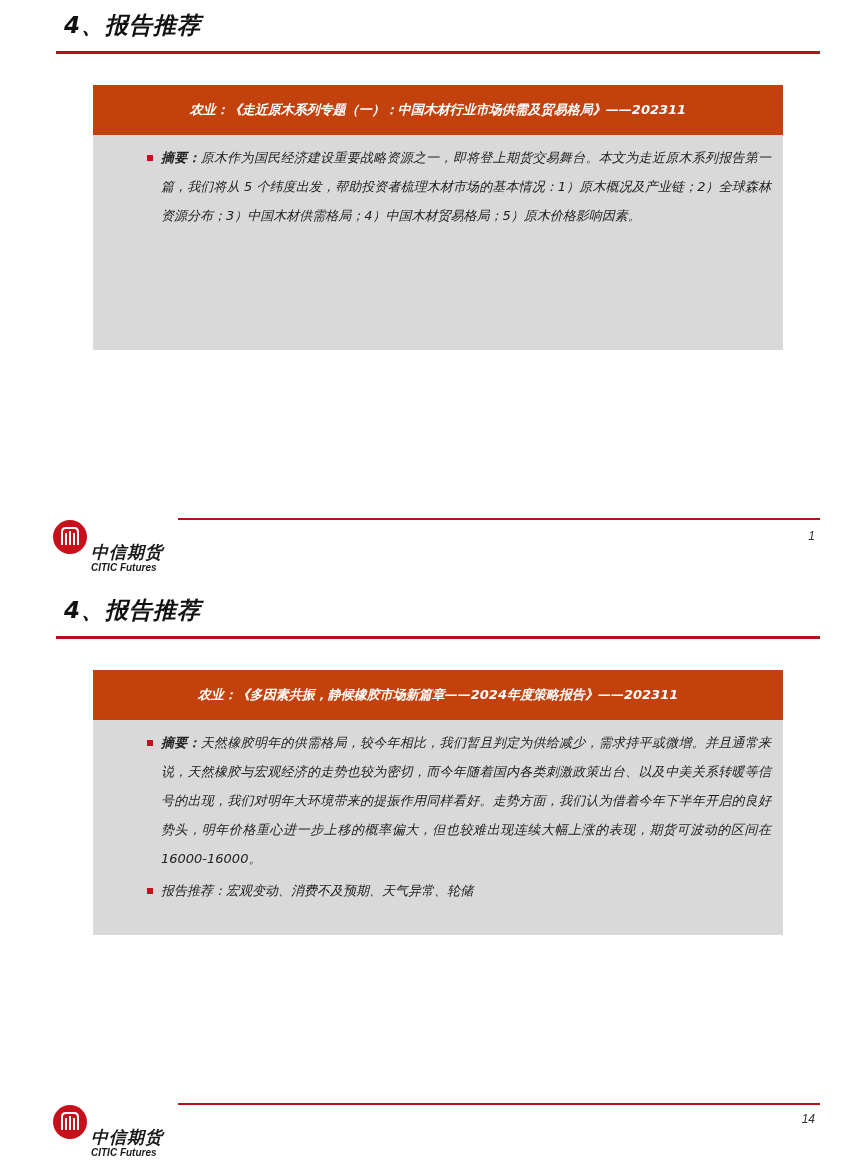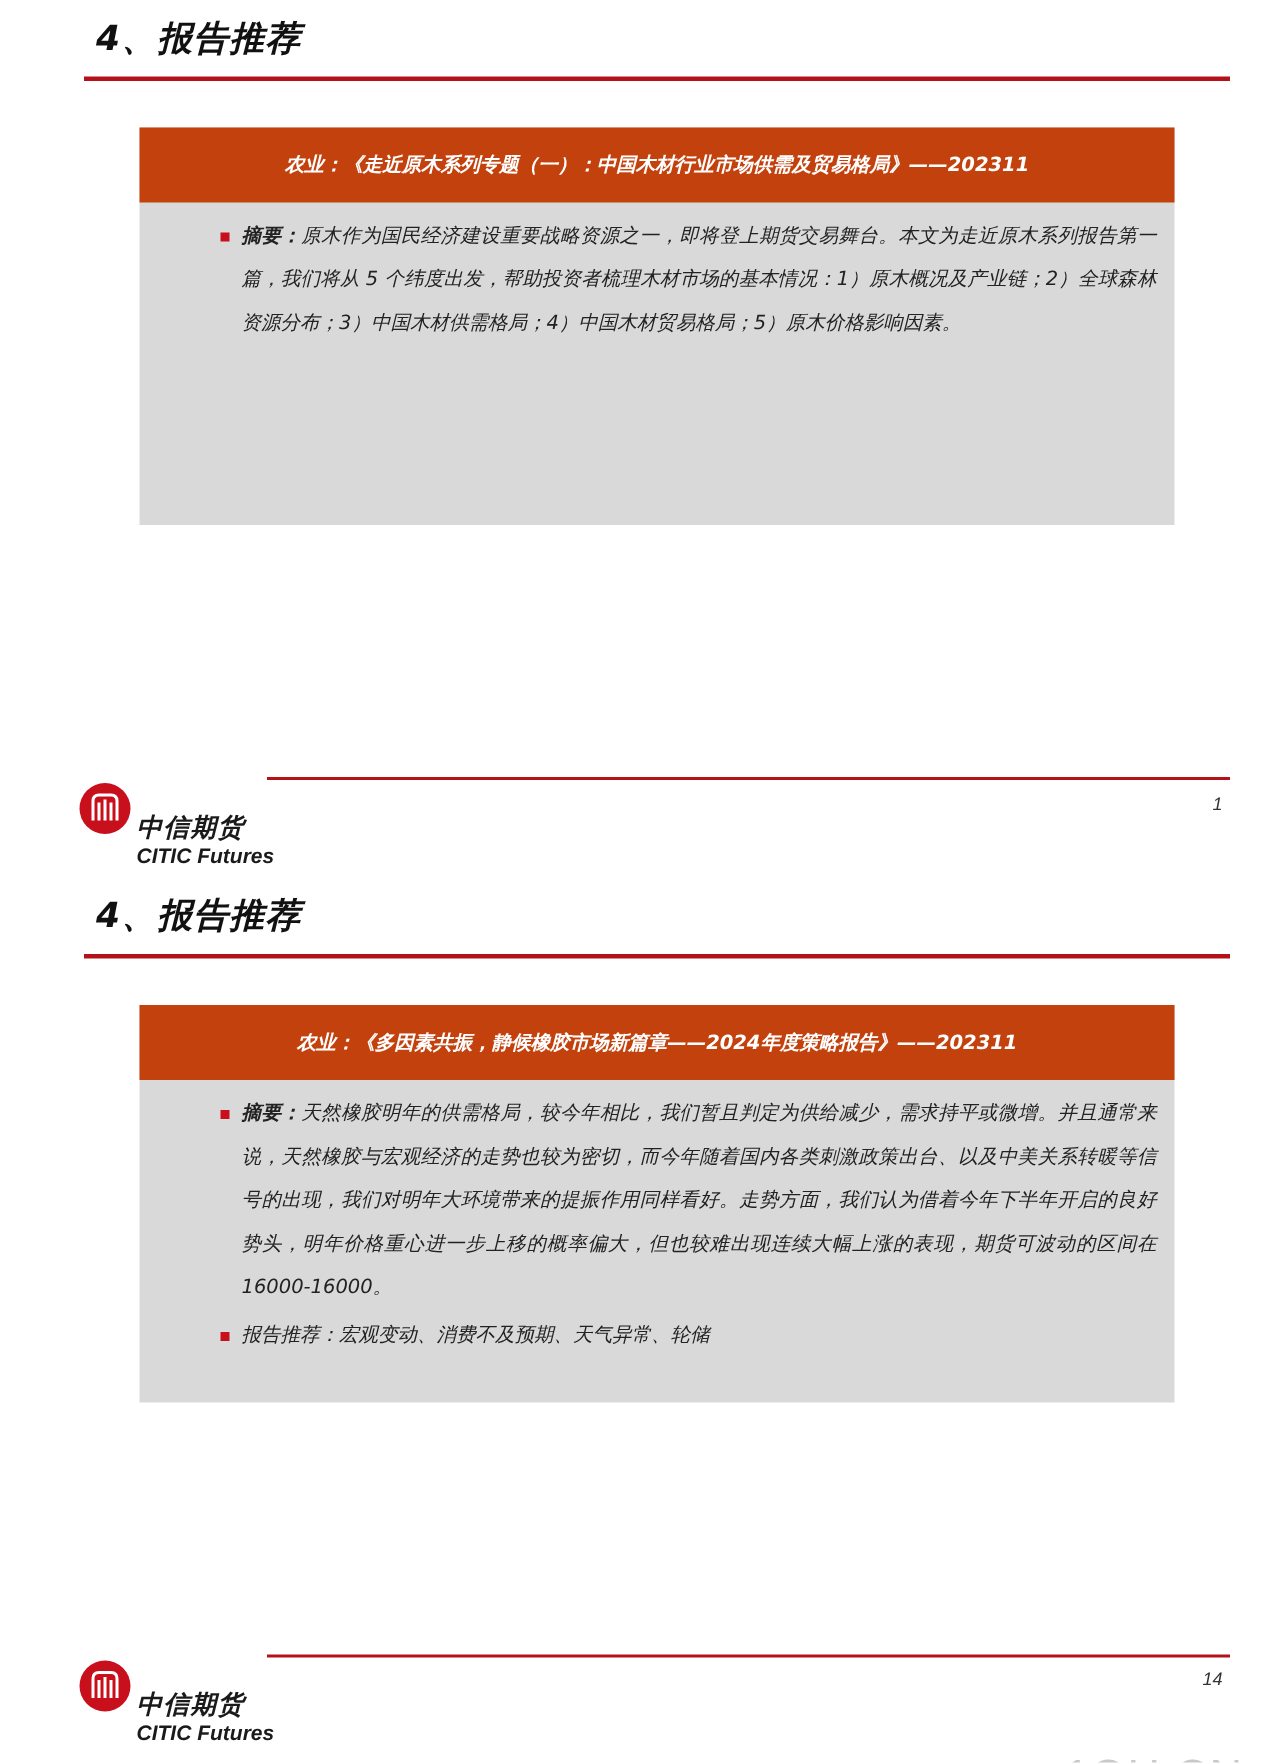--- a/index.html
+++ b/index.html
@@ -46,21 +46,21 @@
 
     .footer-logo {
       position: absolute; left: 53px; top: 500px; display: flex; align-items: center;
     }
     .logo-circle {
       width: 34px; height: 34px; border-radius: 50%; background: #c8101c;
       display: flex; align-items: center; justify-content: center; position: relative;
     }
     .logo-text { margin-left: 4px; line-height: 1; margin-top: 44px; }
     .logo-cn { font-size: 17px; font-weight: bold; color: #1a1a1a; letter-spacing: 1px; font-family: "DejaVu Serif", serif; }
-    .logo-en { font-size: 14px; font-weight: bold; color: #1a1a1a; margin-top: 2px; font-family: "Liberation Sans", sans-serif; }
+    .logo-en { font-size: 10px; font-weight: bold; color: #1a1a1a; margin-top: 2px; font-family: "Liberation Sans", sans-serif; }
     .footer-rule {
       position: absolute; left: 178px; top: 518px; width: 642px; height: 2px; background: #b3121b;
     }
     .page-num {
       position: absolute; right: 30px; top: 529px; font-size: 12px; color: #333;
       font-family: "Liberation Sans", sans-serif;
     }
     .s2 .page-num { top: 527px; right: 30px; }
     .watermark {
       position: absolute; right: 16px; top: 1168px; font-size: 30px; color: #c9c9c9;

